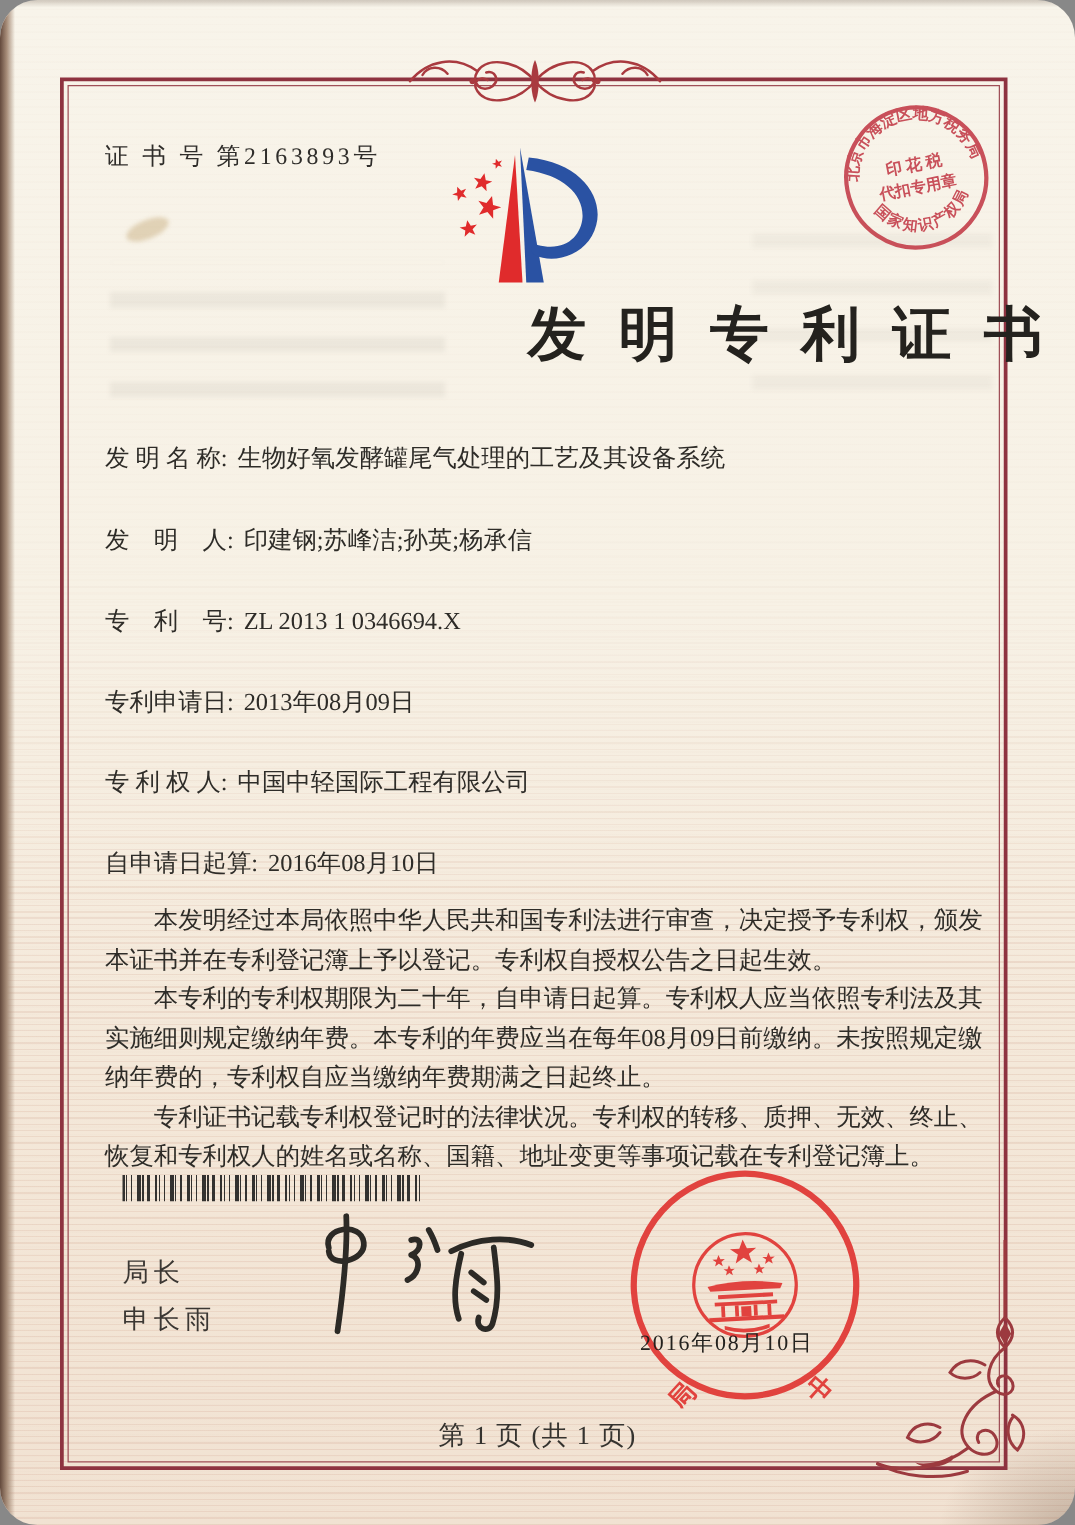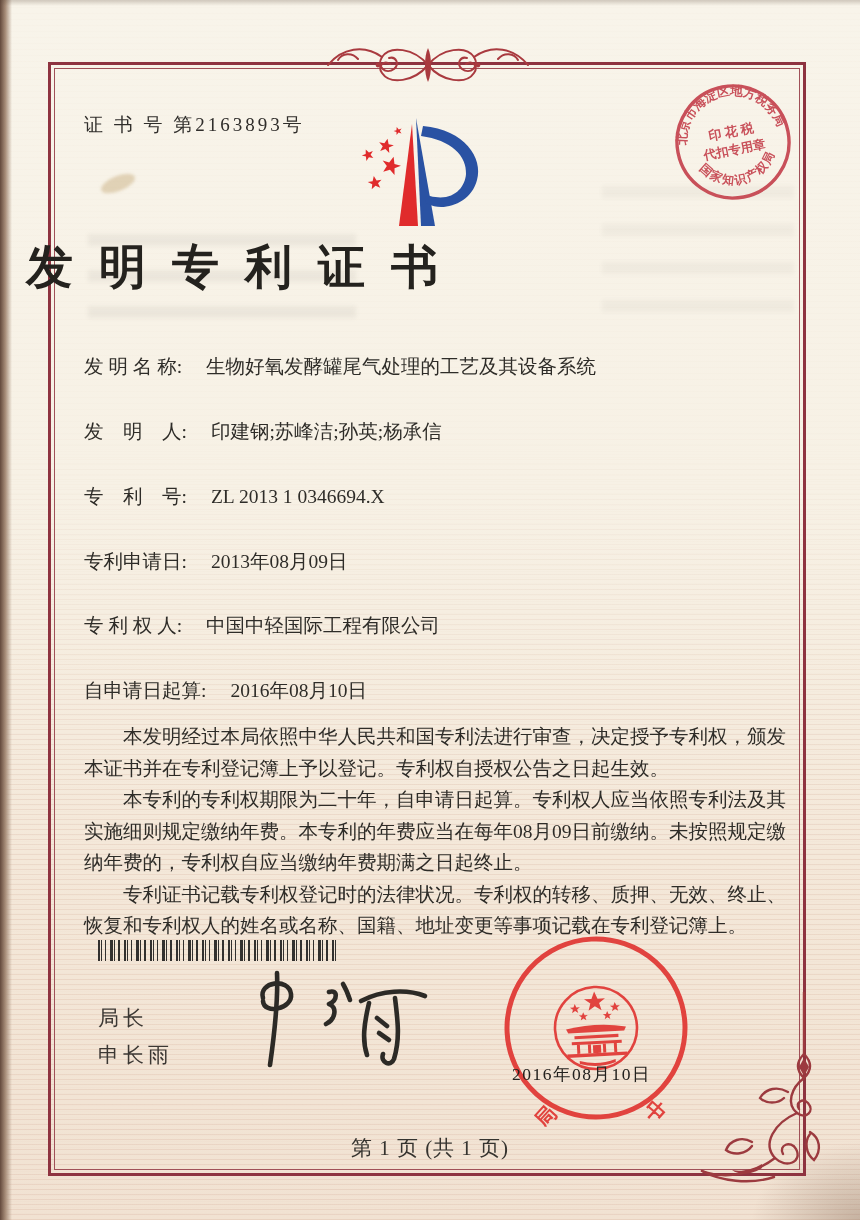--- a/index.html
+++ b/index.html
@@ -1,19 +1,19 @@
 <!DOCTYPE html>
 <html><head>
 <meta charset="utf-8">
 <style>
   html,body{margin:0;padding:0;background:#888;}
   .page{
     position:relative;width:860px;height:1220px;margin:0 auto;overflow:hidden;
     background:linear-gradient(180deg,#f8f4ea 0%,#f7f1e5 40%,#f4e8d9 70%,#f1e2d2 100%);
-    font-family:"Liberation Serif","DejaVu Serif",serif;color:#33302b;
+    font-family:"Liberation Serif","DejaVu Serif",serif;color:#33302b;border-radius:30px;
   }
   
   .waves{position:absolute;left:0;right:0;top:420px;bottom:0;pointer-events:none;
     background:repeating-linear-gradient(0deg,rgba(198,140,118,0.16) 0 1px,rgba(0,0,0,0) 1px 5px);
     -webkit-mask-image:linear-gradient(180deg,transparent 0,#000 45%);
     mask-image:linear-gradient(180deg,transparent 0,#000 45%);}
   .waves-top{position:absolute;inset:0;pointer-events:none;opacity:.35;
     background:repeating-linear-gradient(0deg,rgba(190,150,130,0.07) 0 1px,rgba(0,0,0,0) 1px 6px);}
   .edge-left{position:absolute;left:0;top:0;bottom:0;width:12px;
     background:linear-gradient(90deg,#63493c 0,#a78d79 45%,rgba(167,141,121,0) 100%);}
@@ -33,26 +33,26 @@
   .frame-inner{position:absolute;inset:3px;border:1px solid #a05058;}
   .ornament-top{position:absolute;left:322px;top:36px;}
   .ornament-corner{position:absolute;left:692px;top:992px;}
   
   .cert-no{position:absolute;left:84px;top:112px;font-size:19px;letter-spacing:3px;color:#2f2d2a;}
   
   .stamp{position:absolute;left:671px;top:80px;width:124px;height:124px;transform:rotate(-11deg);opacity:.92;}
   
   .logo{position:absolute;left:353px;top:118px;}
   
-  .title{position:absolute;left:0;right:0;top:236px;text-align:left;font-size:47px;font-weight:bold;
+  .title{position:absolute;left:0;right:0;top:236px;text-align:right;font-size:47px;font-weight:bold;
     letter-spacing:26px;text-indent:26px;color:#24221e;}
   
   .field{position:absolute;left:84px;width:700px;font-size:19.5px;color:#2e2c28;white-space:nowrap;}
   .f0{top:353px}.f1{top:418px}.f2{top:483px}.f3{top:548px}.f4{top:612px}.f5{top:677px}
-  .flabel{margin-right:24px;}
+  .flabel{margin-right:8px;}
   
   .notice{position:absolute;left:84px;width:702px;top:721px;}
   .notice p{margin:0;font-size:19.5px;line-height:31.5px;text-indent:2em;text-align:justify;color:#2e2c28;}
   
   .barcode{position:absolute;left:98px;top:940px;width:238px;height:21px;opacity:.88;
     background:repeating-linear-gradient(90deg,
       #191919 0 2px,transparent 2px 3px,#191919 3px 4px,transparent 4px 7px,
       #191919 7px 8px,transparent 8px 12px,#191919 12px 15px,transparent 15px 16px,
       #191919 16px 17px,transparent 17px 20px,#191919 20px 22px,transparent 22px 26px);}
   

